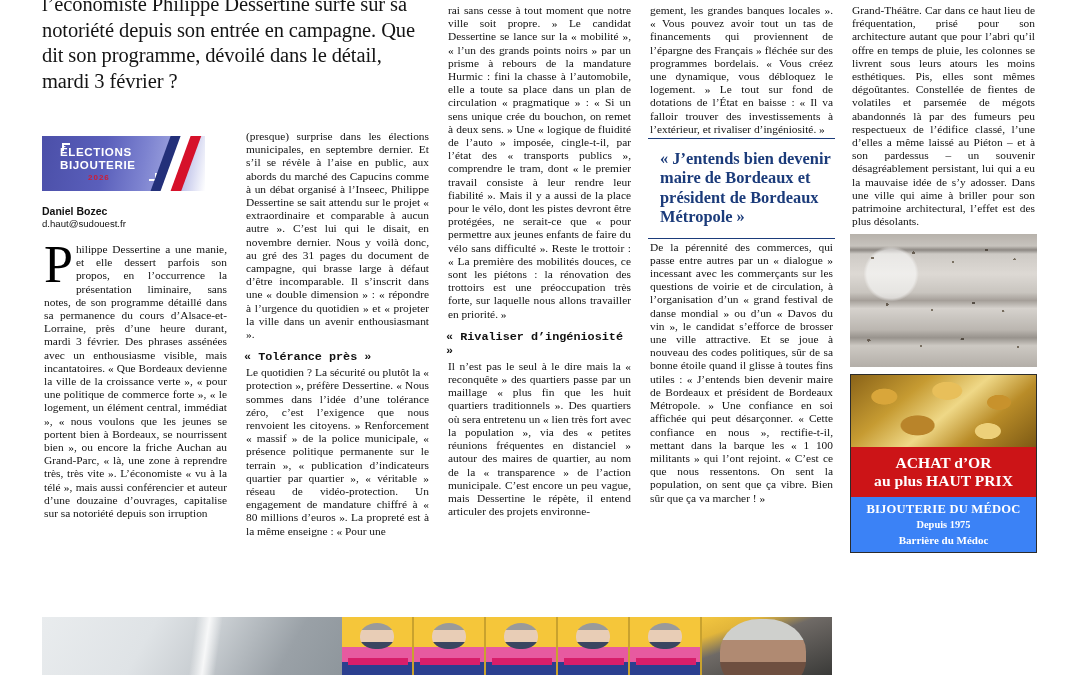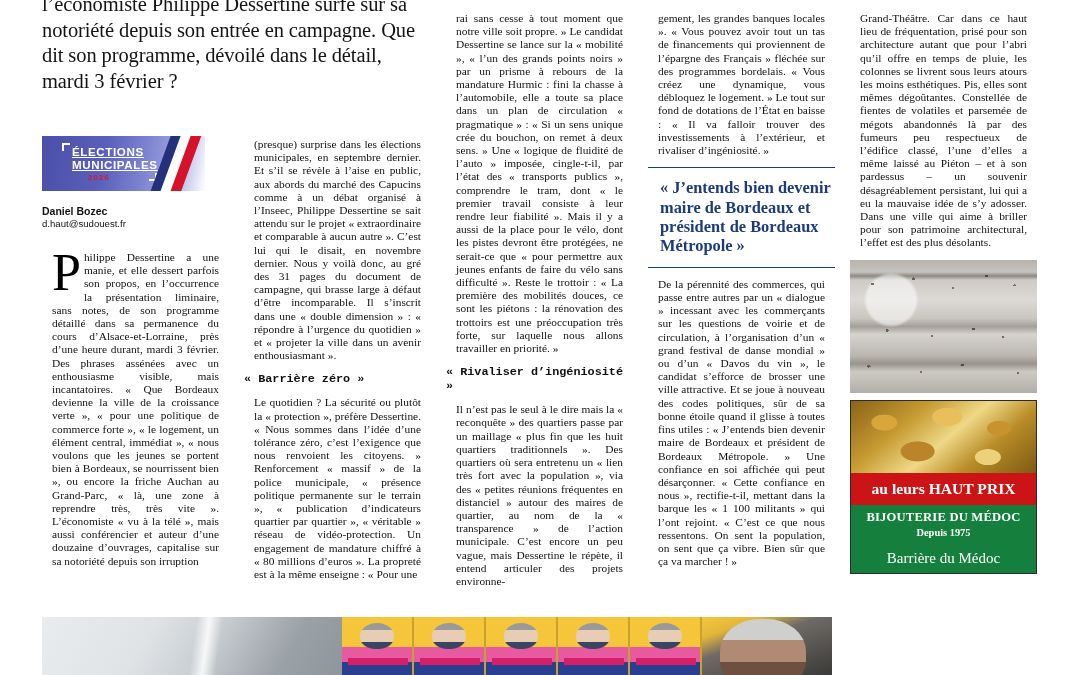--- a/index.html
+++ b/index.html
@@ -42,21 +42,21 @@
   }
 
   p.body {
     font-family: "Liberation Serif", serif;
     font-size: 11.4px;
     line-height: 13.2px;
     color: #111;
     text-align: justify;
     text-justify: inter-word;
     hyphens: none;
-    margin: 10px;
+    margin: 2px;
   }
 
   .subhead {
     font-family: Liberation Mono, monospace;
     font-weight: bold;
     font-size: 11.8px;
     line-height: 14px;
     color: #111;
     margin: 9px 0 1px 0;
   }
@@ -76,28 +76,27 @@
   
   .logo-box {
     position: relative;
     width: 163px; height: 55px;
     margin-top: 6px;
     background: linear-gradient(100deg,#4b4fa8 0%, #5a5fbb 38%, #7d83d0 62%, #9aa0dd 78%, #ffffff 100%);
     overflow: hidden;
   }
   .logo-text {
     position: absolute;
-    left: 30px; top: 9px;
+    left: 18px; top: 9px;
     color: #fff;
     font-family: "Liberation Sans", sans-serif;
     font-weight: bold;
     font-size: 11.6px;
     line-height: 13px;
     letter-spacing: 0.6px;
-    text-decoration: underline;
   }
   .logo-year {
     position: absolute;
     left: 46px; top: 37px;
     color: #d21b33;
     font-family: "Liberation Sans", sans-serif;
     font-weight: bold;
     font-size: 8px;
     letter-spacing: 1px;
   }
@@ -261,27 +260,27 @@
     text-align: center;
     padding: 7px 4px 8px 4px;
     font-family: "Liberation Serif", serif;
     font-weight: bold;
   }
   .ad-l1 { font-size: 15.6px; line-height: 17.5px; }
   .ad-l2 { font-size: 15.6px; line-height: 17.5px; }
   .ad-l3 { font-size: 15.6px; line-height: 17.5px; }
   .ad-l4 { font-size: 15.6px; line-height: 17.5px; }
   .ad-black {
-    background: #15803d; color: #fff; text-align: center;
+    background: #3b82f6; color: #fff; text-align: center;
     padding: 5px 3px 6px 3px;
     font-family: "Liberation Serif", serif;
   }
   .ad-b1 { font-weight: bold; font-size: 12.6px; letter-spacing: .2px; }
   .ad-b2 { font-weight: bold; font-size: 10.4px; margin-top: 2px; }
-  .ad-b3 { font-weight: normal; font-size: 15px; margin-top: 12px; }
+  .ad-b3 { font-weight: bold; font-size: 11px; margin-top: 4px; }
 </style>
 </head>
 <body>
 
 <div class="page">
 
   <div class="deck-wrap">
     <div class="deck">l’économiste Philippe Dessertine surfe sur sa notoriété depuis son entrée en campagne. Que dit son programme, dévoilé dans le détail, mardi 3 février ?</div>
   </div>
 
@@ -291,36 +290,36 @@
       <div style="height:130px"></div>
 
       <div class="logo-box">
         <span class="bracket-tl"></span>
         <span class="bracket-br"></span>
         <span class="flag-stripe fs-blue"></span>
         <span class="flag-stripe fs-white"></span>
         <span class="flag-stripe fs-red"></span>
         <div class="logo-text">
           <div>ÉLECTIONS</div>
-          <div>MUNICIPALES</div>
+          <div>BIJOUTERIE</div>
         </div>
         <div class="logo-year">2026</div>
       </div>
 
       <div class="author">Daniel Bozec</div>
       <div class="author-mail">d.haut@sudouest.fr</div>
 
       <div style="height:12px"></div>
       <p class="body dropcap-para">Philippe Dessertine a une manie, et elle dessert parfois son propos, en l’occurrence la présentation liminaire, sans notes, de son programme détaillé dans sa permanence du cours d’Alsace-et-Lorraine, près d’une heure durant, mardi 3 février. Des phrases assénées avec un enthousiasme visible, mais incantatoires. « Que Bordeaux devienne la ville de la croissance verte », « pour une politique de commerce forte », « le logement, un élément central, immédiat », « nous voulons que les jeunes se portent bien à Bordeaux, se nourrissent bien », ou encore la friche Auchan au Grand-Parc, « là, une zone à reprendre très, très vite ». L’économiste « vu à la télé », mais aussi conférencier et auteur d’une douzaine d’ouvrages, capitalise sur sa notoriété depuis son irruption</p>
     </div>
 
     <div class="col">
       <div style="height:128px"></div>
       <p class="body">(presque) surprise dans les élections municipales, en septembre dernier. Et s’il se révèle à l’aise en public, aux abords du marché des Capucins comme à un débat organisé à l’Inseec, Philippe Dessertine se sait attendu sur le projet « extraordinaire et comparable à aucun autre ». C’est lui qui le disait, en novembre dernier. Nous y voilà donc, au gré des 31 pages du document de campagne, qui brasse large à défaut d’être incomparable. Il s’inscrit dans une « double dimension » : « répondre à l’urgence du quotidien » et « projeter la ville dans un avenir enthousiasmant ».</p>
-      <div class="subhead">« Barrière zéro »</div>
+      <div class="subhead">« Tolérance près »</div>
       <p class="body">Le quotidien ? La sécurité ou plutôt la « protection », préfère Dessertine. « Nous sommes dans l’idée d’une tolérance zéro, c’est l’exigence que nous renvoient les citoyens. » Renforcement « massif » de la police municipale, « présence politique permanente sur le terrain », « publication d’indicateurs quartier par quartier », « véritable » réseau de vidéo-protection. Un engagement de mandature chiffré à « 80 millions d’euros ». La propreté est à la même enseigne : « Pour une</p>
     </div>
 
     <div class="col">
       <div style="height:2px"></div>
       <p class="body">rai sans cesse à tout moment que notre ville soit propre. » Le candidat Dessertine se lance sur la « mobilité », « l’un des grands points noirs » par un prisme à rebours de la mandature Hurmic : fini la chasse à l’automobile, elle a toute sa place dans un plan de circulation « pragmatique » : « Si un sens unique crée du bouchon, on remet à deux sens. » Une « logique de fluidité de l’auto » imposée, cingle-t-il, par l’état des « transports publics », comprendre le tram, dont « le premier travail consiste à leur rendre leur fiabilité ». Mais il y a aussi de la place pour le vélo, dont les pistes devront être protégées, ne serait-ce que « pour permettre aux jeunes enfants de faire du vélo sans difficulté ». Reste le trottoir : « La première des mobilités douces, ce sont les piétons : la rénovation des trottoirs est une préoccupation très forte, sur laquelle nous allons travailler en priorité. »</p>
       <div class="subhead">« Rivaliser d’ingéniosité »</div>
       <p class="body">Il n’est pas le seul à le dire mais la « reconquête » des quartiers passe par un maillage « plus fin que les huit quartiers traditionnels ». Des quartiers où sera entretenu un « lien très fort avec la population », via des « petites réunions fréquentes en distanciel » autour des maires de quartier, au nom de la « transparence » de l’action municipale. C’est encore un peu vague, mais Dessertine le répète, il entend articuler des projets environne-</p>
     </div>
 
@@ -338,21 +337,22 @@
     <div class="col">
       <div style="height:2px"></div>
       <p class="body">Grand-Théâtre. Car dans ce haut lieu de fréquentation, prisé pour son architecture autant que pour l’abri qu’il offre en temps de pluie, les colonnes se livrent sous leurs atours les moins esthétiques. Pis, elles sont mêmes dégoûtantes. Constellée de fientes de volatiles et parsemée de mégots abandonnés là par des fumeurs peu respectueux de l’édifice classé, l’une d’elles a même laissé au Piéton – et à son pardessus – un souvenir désagréablement persistant, lui qui a eu la mauvaise idée de s’y adosser. Dans une ville qui aime à briller pour son patrimoine architectural, l’effet est des plus désolants.</p>
 
       <div class="photo-column"></div>
 
       <div style="position:relative; height:215px;">
         <div class="ad">
           <div class="ad-photo"></div>
           <div class="ad-red">
-            <div class="ad-l3">au leurs HAUT PRIX</div>
+            <div class="ad-l1">ACHAT d’OR</div>
+            <div class="ad-l3">au plus HAUT PRIX</div>
           </div>
           <div class="ad-black">
             <div class="ad-b1">BIJOUTERIE DU MÉDOC</div>
             <div class="ad-b2">Depuis 1975</div>
             <div class="ad-b3">Barrière du Médoc</div>
           </div>
         </div>
       </div>
     </div>
 

